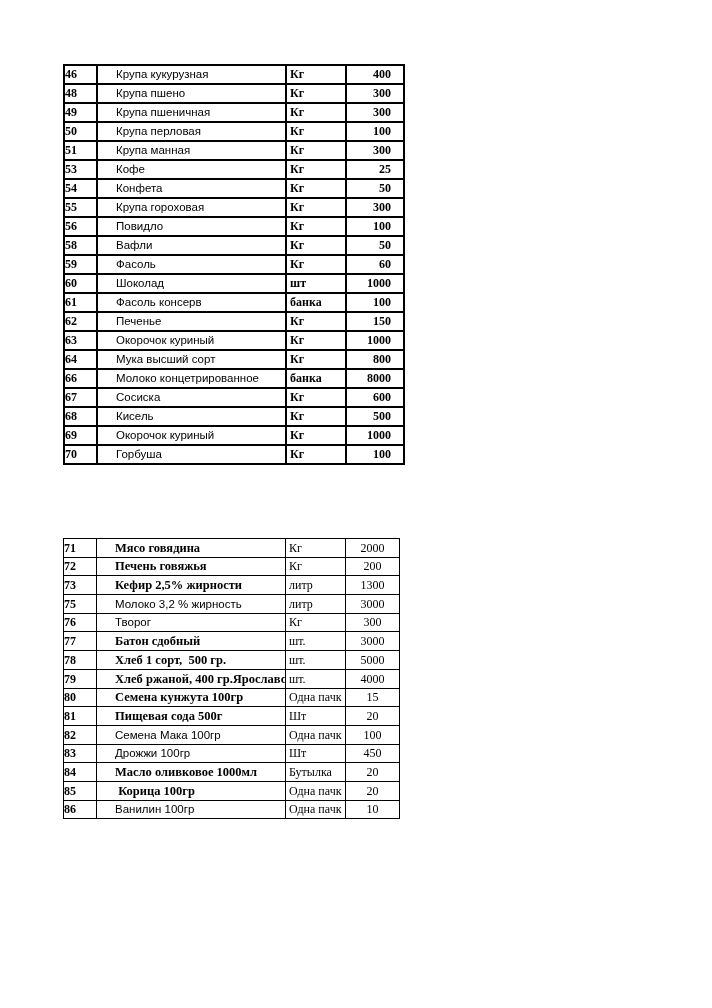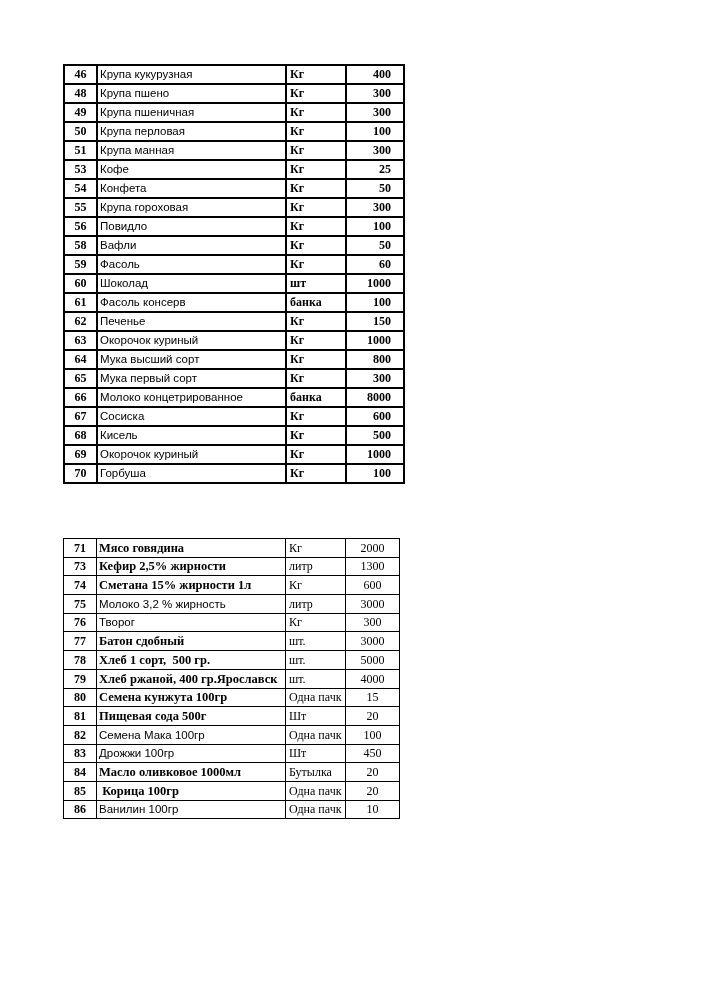--- a/index.html
+++ b/index.html
@@ -34,26 +34,26 @@
     overflow: hidden;
     white-space: pre;
     color: #000000;
     line-height: 15px;
     padding-bottom: 1px;
   }
   #table-top td    { border: 2px solid #000000; height: 16px; }
   #table-bottom td { border: 1px solid #000000; height: 16.7px; }
 
   td.num {
-    text-align: center;
+    text-align: left;
     font-family: "Liberation Serif", serif;
     font-weight: bold;
     font-size: 12px;
   }
-  td.name { padding-left: 2px; margin-left: 36px; }
+  td.name { padding-left: 18px; margin-left: 36px; }
   td.name.sans {
     font-family: "Liberation Sans", sans-serif;
     font-size: 11.5px;
     font-weight: normal;
   }
   td.name.serifb {
     font-family: "Liberation Serif", serif;
     font-size: 12.5px;
     font-weight: bold;
   }
@@ -175,26 +175,20 @@
           <td class="unit">Кг</td>
           <td class="qty">1000</td>
         </tr>
         <tr>
           <td class="num">64</td>
           <td class="name sans">Мука высший сорт</td>
           <td class="unit">Кг</td>
           <td class="qty">800</td>
         </tr>
         <tr>
-          <td class="num">65</td>
-          <td class="name sans">Мука первый сорт</td>
-          <td class="unit">Кг</td>
-          <td class="qty">300</td>
-        </tr>
-        <tr>
           <td class="num">66</td>
           <td class="name sans">Молоко концетрированное</td>
           <td class="unit">банка</td>
           <td class="qty">8000</td>
         </tr>
         <tr>
           <td class="num">67</td>
           <td class="name sans">Сосиска</td>
           <td class="unit">Кг</td>
           <td class="qty">600</td>
@@ -228,32 +222,32 @@
       <col style="width:54px">
     </colgroup>
     <tbody id="tbody-bottom">
         <tr>
           <td class="num">71</td>
           <td class="name serifb">Мясо говядина</td>
           <td class="unit">Кг</td>
           <td class="qty">2000</td>
         </tr>
         <tr>
+          <td class="num">72</td>
+          <td class="name serifb">Печень говяжья</td>
+          <td class="unit">Кг</td>
+          <td class="qty">200</td>
+        </tr>
+        <tr>
           <td class="num">73</td>
           <td class="name serifb">Кефир 2,5% жирности</td>
           <td class="unit">литр</td>
           <td class="qty">1300</td>
         </tr>
         <tr>
-          <td class="num">74</td>
-          <td class="name serifb">Сметана 15% жирности 1л</td>
-          <td class="unit">Кг</td>
-          <td class="qty">600</td>
-        </tr>
-        <tr>
           <td class="num">75</td>
           <td class="name sans">Молоко 3,2 % жирность</td>
           <td class="unit">литр</td>
           <td class="qty">3000</td>
         </tr>
         <tr>
           <td class="num">76</td>
           <td class="name sans">Творог</td>
           <td class="unit">Кг</td>
           <td class="qty">300</td>

